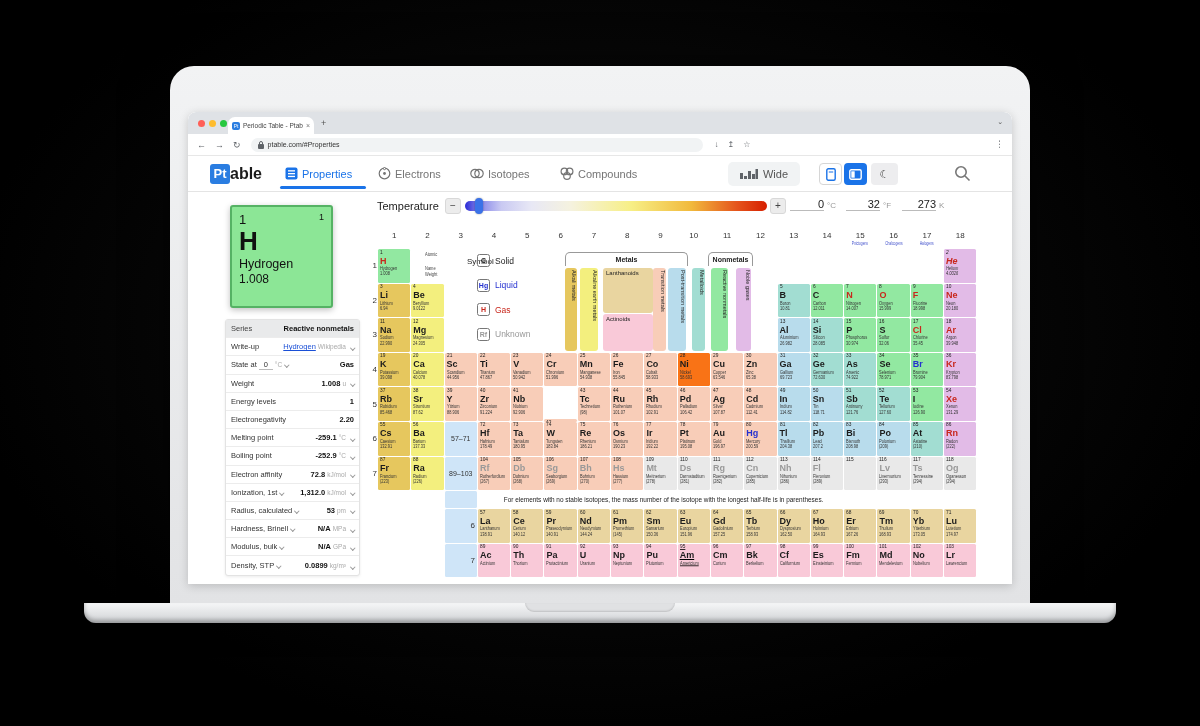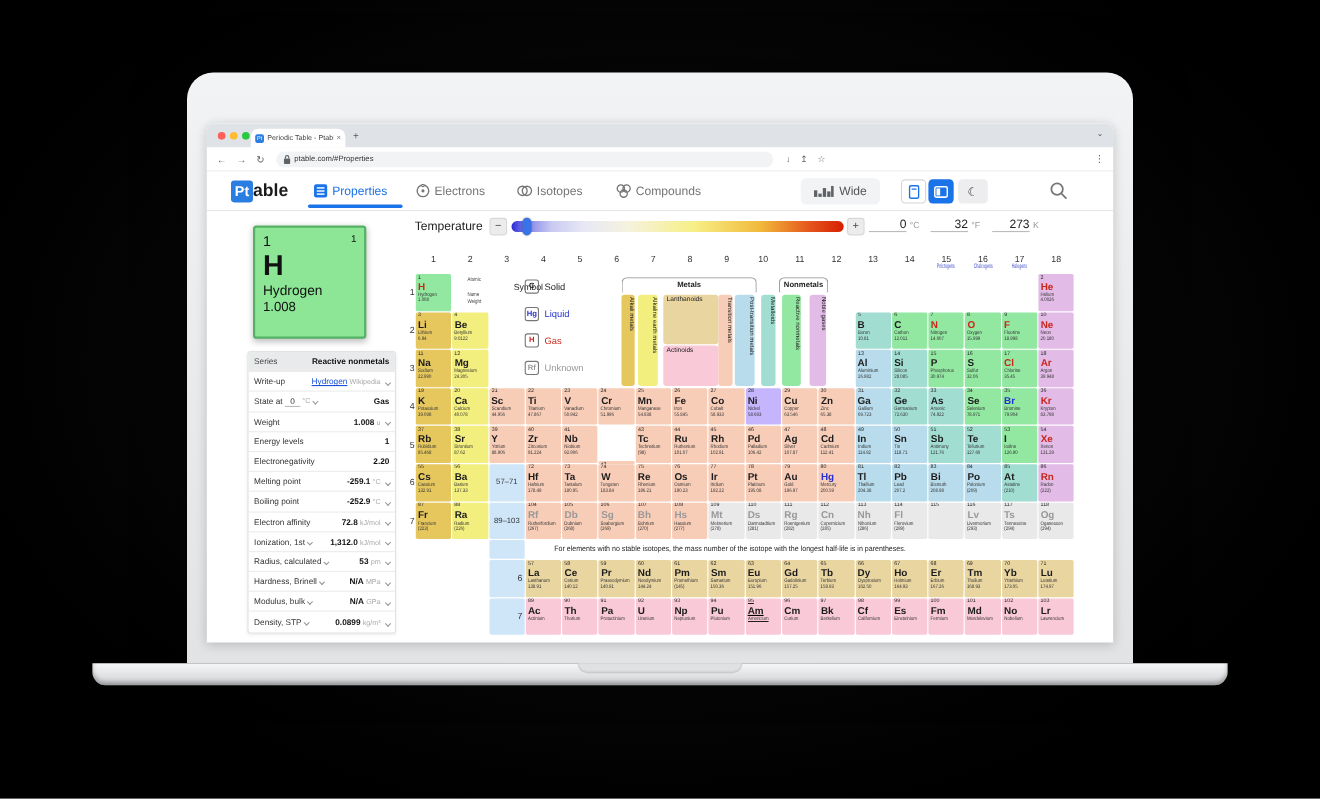--- a/index.html
+++ b/index.html
@@ -505,21 +505,21 @@
         <div class="plabel" style="grid-area: 5 / 1;">4</div>
         <div class="plabel" style="grid-area: 6 / 1;">5</div>
         <div class="plabel" style="grid-area: 7 / 1;">6</div>
         <div class="plabel" style="grid-area: 8 / 1;">7</div>
         <div class="cell" style="grid-area: 2 / 2; background: rgb(146, 232, 161);">
           <div class="num">1</div>
           <div class="sym" style="color: rgb(200, 39, 28);">H</div>
           <div class="enm">Hydrogen</div>
           <div class="ems">1.008</div>
         </div>
-        <div class="cell" style="grid-area: 2 / 19; background: rgb(226, 187, 231);">
+        <div class="cell" style="grid-area: 2 / 19; background: rgb(226, 187, 231); font-style: italic;">
           <div class="num">2</div>
           <div class="sym" style="color: rgb(200, 39, 28);">He</div>
           <div class="enm">Helium</div>
           <div class="ems">4.0026</div>
         </div>
         <div class="cell" style="grid-area: 3 / 2; background: rgb(230, 199, 94);">
           <div class="num">3</div>
           <div class="sym" style="color: rgb(28, 28, 28);">Li</div>
           <div class="enm">Lithium</div>
           <div class="ems">6.94</div>
@@ -661,21 +661,21 @@
           <div class="sym" style="color: rgb(28, 28, 28);">Fe</div>
           <div class="enm">Iron</div>
           <div class="ems">55.845</div>
         </div>
         <div class="cell" style="grid-area: 5 / 10; background: rgb(248, 205, 184);">
           <div class="num">27</div>
           <div class="sym" style="color: rgb(28, 28, 28);">Co</div>
           <div class="enm">Cobalt</div>
           <div class="ems">58.933</div>
         </div>
-        <div class="cell" style="grid-area: 5 / 11; background: #c4b5fd;">
+        <div class="cell" style="grid-area: 5 / 11; background: #f97316;">
           <div class="num">28</div>
           <div class="sym" style="color: rgb(28, 28, 28);">Ni</div>
           <div class="enm">Nickel</div>
           <div class="ems">58.693</div>
         </div>
         <div class="cell" style="grid-area: 5 / 12; background: rgb(248, 205, 184);">
           <div class="num">29</div>
           <div class="sym" style="color: rgb(28, 28, 28);">Cu</div>
           <div class="enm">Copper</div>
           <div class="ems">63.546</div>

